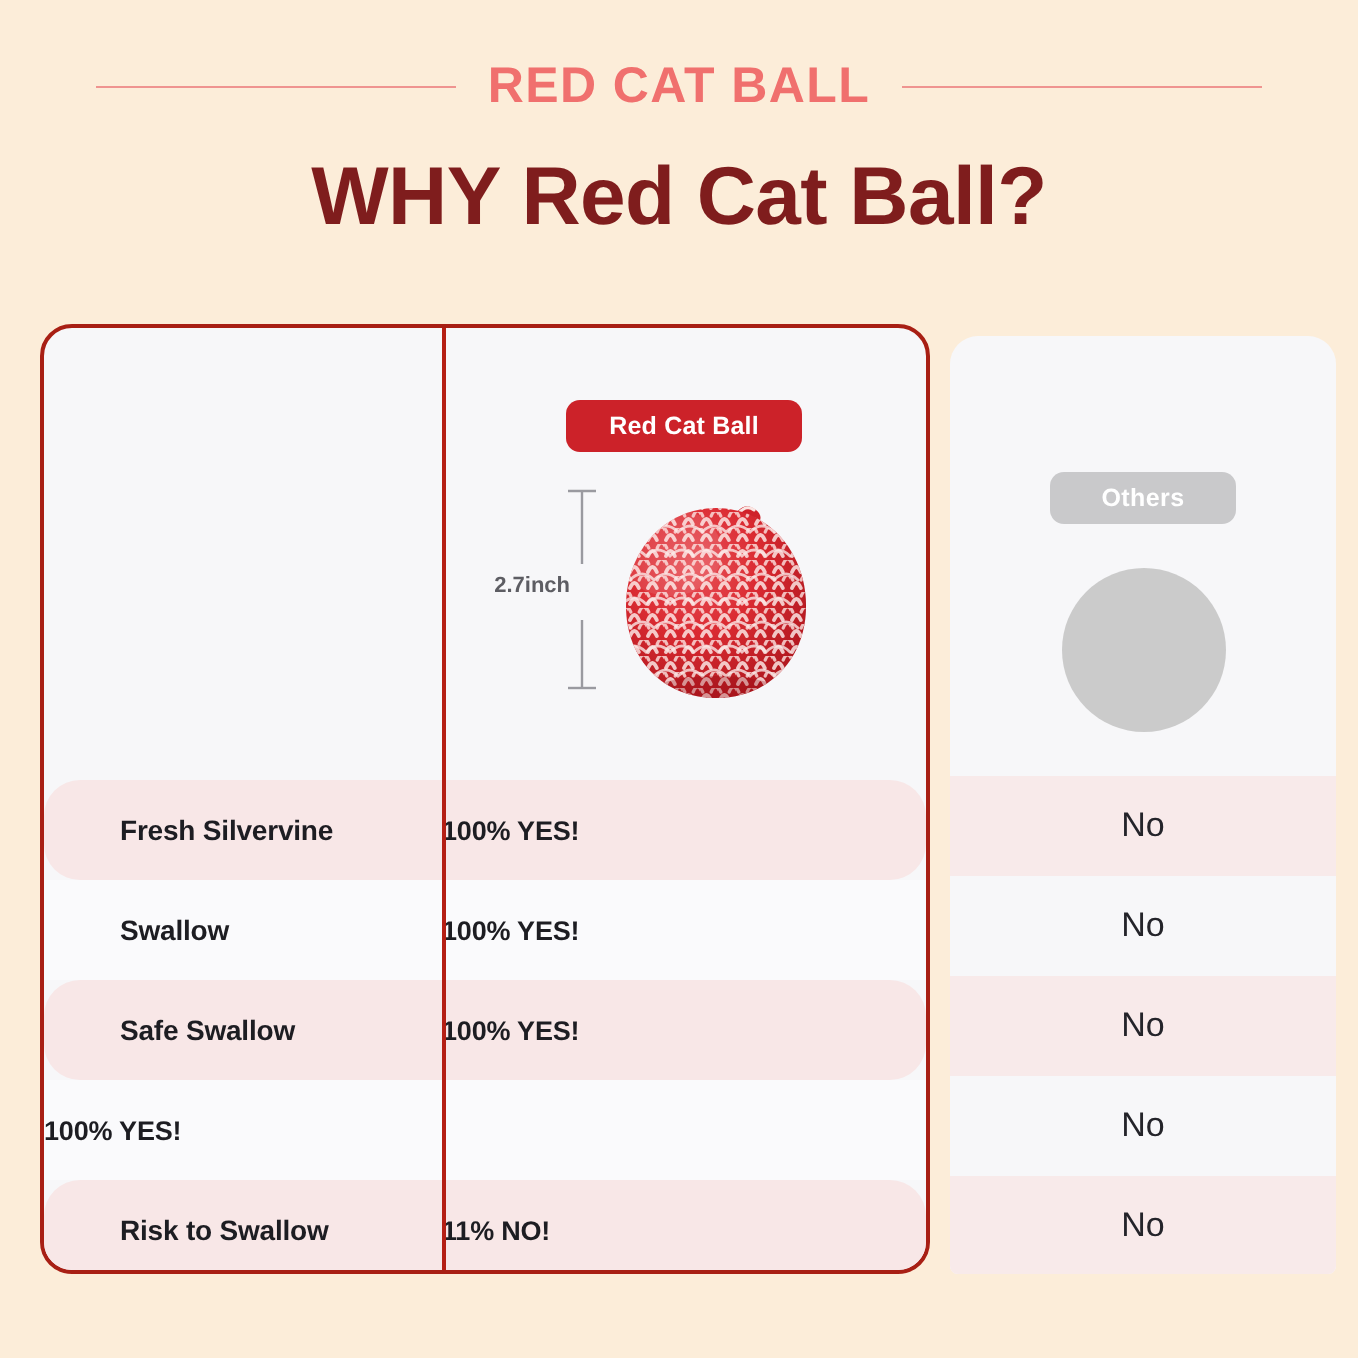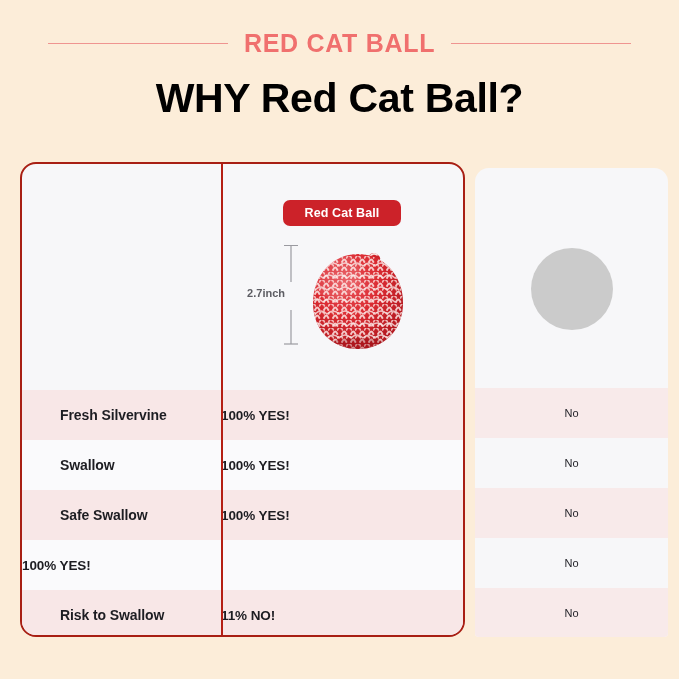--- a/index.html
+++ b/index.html
@@ -45,21 +45,21 @@
   }
 
   .main-title {
     position: absolute;
     top: 76px;
     left: 0;
     width: 679px;
     text-align: center;
     font-size: 41px;
     font-weight: bold;
-    color: #000000;
+    color: #7f1d1d;
     letter-spacing: -0.3px;
     line-height: 1.1;
     white-space: nowrap;
   }
 
   
   .others-col {
     position: absolute;
     left: 475px;
     top: 168px;
@@ -103,21 +103,21 @@
     height: 82px;
     border-radius: 50%;
     background: #cbcbcb;
   }
   .others-rows { width: 100%; }
   .others-row {
     height: 50px;
     display: flex;
     align-items: center;
     justify-content: center;
-    font-size: 11px;
+    font-size: 17px;
     color: #24242a;
   }
   .others-row.tint { background: #f8eaea; }
   .others-row.plain { background: #f7f7f9; }
 
   
   .main-card {
     position: absolute;
     left: 20px;
     top: 162px;
@@ -205,21 +205,21 @@
     width: 106px;
     height: 104px;
   }
 
   .card-rows { width: 100%; }
   .card-row {
     height: 50px;
     display: flex;
     align-items: center;
   }
-  .card-row.tint  { background: #f8e7e7; }
+  .card-row.tint  { background: #f8e7e7; border-radius: 18px; }
   .card-row.plain { background: #fafafc; }
   .cell-label {
     width: 199px;
     padding-left: 38px;
     font-size: 14px;
     font-weight: bold;
     color: #1d1d22;
     letter-spacing: -0.1px;
   }
   .cell-value {
@@ -236,20 +236,23 @@
 <div class="eyebrow-row">
   <div class="rule"></div>
   <div class="eyebrow-text">RED CAT BALL</div>
   <div class="rule"></div>
 </div>
 
 <div class="main-title">WHY Red Cat Ball?</div>
 
 <div class="others-col">
   <div class="others-head">
+    <div class="others-badge-wrap">
+      <span class="others-badge">Others</span>
+    </div>
     <div class="others-circle-wrap">
       <div class="others-circle"></div>
     </div>
   </div>
   <div class="others-rows">
     <div class="others-row tint">No</div>
     <div class="others-row plain">No</div>
     <div class="others-row tint">No</div>
     <div class="others-row plain">No</div>
     <div class="others-row tint">No</div>

